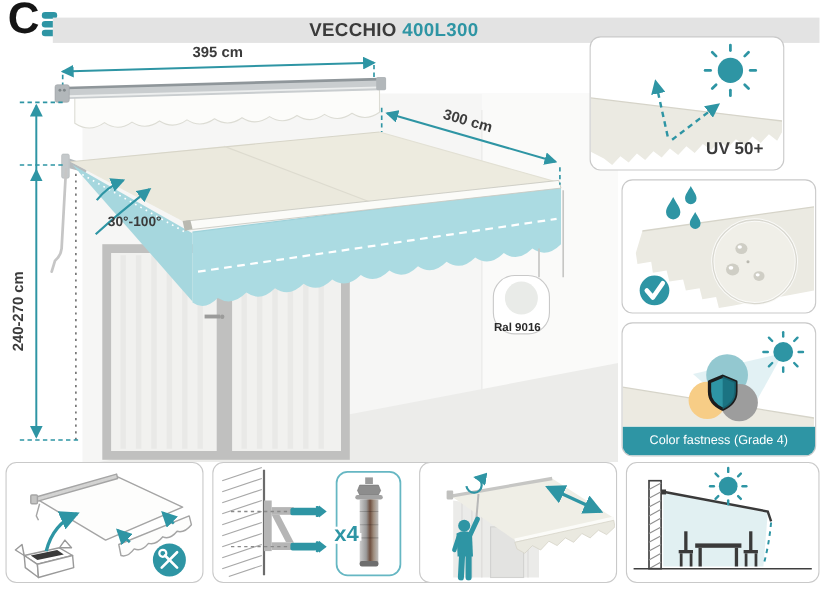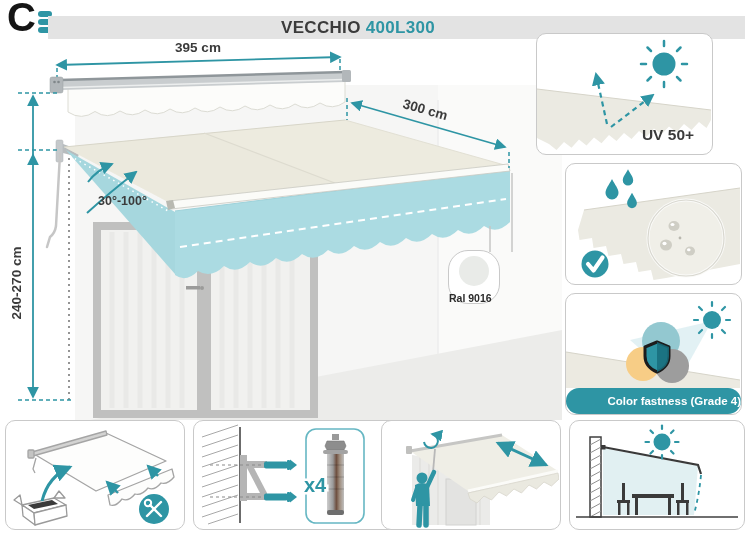--- a/index.html
+++ b/index.html
@@ -11,21 +11,21 @@
   #logo{position:absolute;left:7px;top:1px;width:60px;height:40px;}
   #logo .c{position:absolute;left:0;top:-6px;font-size:40px;font-weight:bold;color:#151515;letter-spacing:-2px;}
   #logo .bar{position:absolute;background:#2e95a4;height:6px;border-radius:3px;}
   #titlebar{position:absolute;left:48px;top:16px;width:697px;height:23px;background:#e3e3e3;}
   #titletext{position:absolute;left:0;top:0;width:620px;height:23px;line-height:23px;text-align:center;
              font-size:17px;font-weight:bold;color:#3b3b3b;letter-spacing:.3px;}
   #titletext .model{color:#2e95a4;}
   
   .fpanel{position:absolute;box-sizing:border-box;background:#fff;border:1.5px solid #c9c9c9;border-radius:10px;overflow:hidden;}
   .banner{position:absolute;left:0;right:0;bottom:0;height:26px;background:#2e95a4;color:#fff;
-          font-size:11.5px;font-weight:bold;text-align:right;line-height:26px;border-radius:13px;}
+          font-size:11.5px;font-weight:normal;text-align:center;line-height:26px;}
   
   .swatch{position:absolute;box-sizing:border-box;width:52px;height:54px;background:#fff;border:1.5px solid #c9c9c9;
           border-radius:20px;text-align:left;}
   .swatch .dot{display:block;width:30px;height:30px;border-radius:50%;margin:5px auto 2px auto;}
   .swatch .lab{font-size:10.5px;font-weight:bold;color:#2b2b2b;}
   .lbl{font-weight:bold;fill:#3b3b3b;}
 </style>
 </head>
 <body>
 

